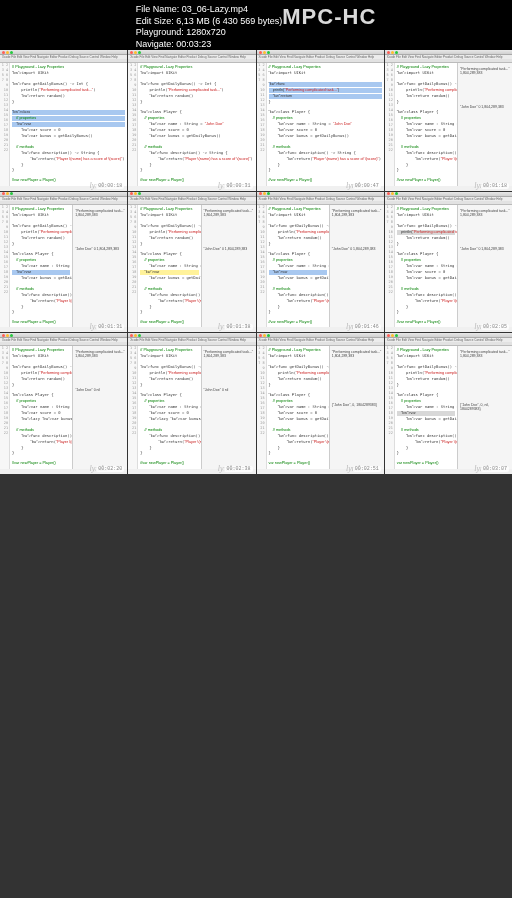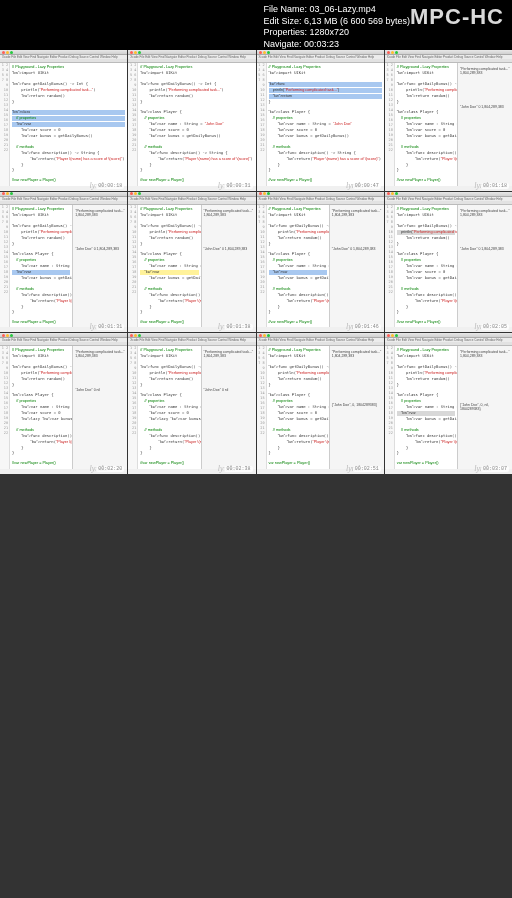--- a/index.html
+++ b/index.html
@@ -1,17 +1,17 @@
 <!DOCTYPE html>
 <html><head>
 <meta charset="utf-8">
 <style>
 * { margin: 0; padding: 0; box-sizing: border-box; font-family: Arial, sans-serif; }
 body { width: 512px; height: 898px; background: #000; position: relative; overflow: hidden; }
-.header { position: absolute; top: 0; left: 0; right: 0; height: 68px; color: #fff; padding: 4px 8px; font-size: 9px; z-index: 10; display: flex; justify-content: flex-end; align-items: flex-start; }
+.header { position: absolute; top: 0; left: 0; right: 0; height: 68px; color: #fff; padding: 4px 8px; font-size: 9px; z-index: 10; display: flex; justify-content: center; align-items: flex-start; }
 .header-left { line-height: 1.3; }
 .header-right { font-size: 22px; font-weight: bold; font-family: "Segoe UI", Arial, sans-serif; letter-spacing: 1px; opacity: 0.85; }
 .grid { position: absolute; top: 50px; left: 0; right: 0; bottom: 0; display: grid; grid-template-columns: 1fr 1fr 1fr 1fr; grid-template-rows: repeat(6, 1fr); gap: 1px; background: #333; }
 .frame { background: #f0f0f0; position: relative; overflow: hidden; font-size: 4px; }
 .frame-titlebar { background: linear-gradient(#e8e8e8, #d0d0d0); height: 5px; border-bottom: 1px solid #aaa; display: flex; align-items: center; padding: 0 2px; }
 .mac-btn { width: 3px; height: 3px; border-radius: 50%; margin-right: 1px; display: inline-block; }
 .mac-r { background: #ff5f56; } .mac-y { background: #ffbd2e; } .mac-g { background: #27c93f; }
 .frame-menubar { background: #ececec; height: 4px; font-size: 3px; color: #666; padding: 0 2px; line-height: 4px; overflow: hidden; white-space: nowrap; }
 .frame-toolbar { background: #e2e2e2; height: 4px; border-bottom: 1px solid #bbb; }
 .frame-body { display: flex; height: calc(100% - 18px); }
@@ -24,22 +24,22 @@
 .frame-timestamp { position: absolute; bottom: 2px; right: 3px; font-size: 5px; color: #888; background: rgba(255,255,255,0.8); padding: 0 2px; border-radius: 2px; font-family: "Courier New", monospace; }
 .watermark { position: absolute; bottom: 1px; right: 20px; font-size: 8px; color: #bbb; font-family: Georgia, serif; font-style: italic; }
 .sidebar .val { margin-top: 2px; line-height: 4px; }
 </style>
 </head>
 <body>
 
 <div class="header">
   <div class="header-left">
     <div><span>File Name:</span> <span>03_06-Lazy.mp4</span></div>
-    <div><span>Edit Size:</span> <span>6,13 MB (6 600 569 bytes)</span></div>
-    <div><span>Properties:</span> <span>1280x720</span></div>
+    <div><span>Edit Size:</span> <span>6,13 MB (6 430 569 bytes)</span></div>
+    <div><span>Playground:</span> <span>1280x720</span></div>
     <div><span>Navigate:</span> <span>00:03:23</span></div>
   </div>
   <div class="header-right">MPC-HC</div>
 </div>
 
 <div class="grid">
     <div class="frame">
     <div class="frame-titlebar">
       <span class="mac-btn mac-r"></span>
       <span class="mac-btn mac-y"></span>

